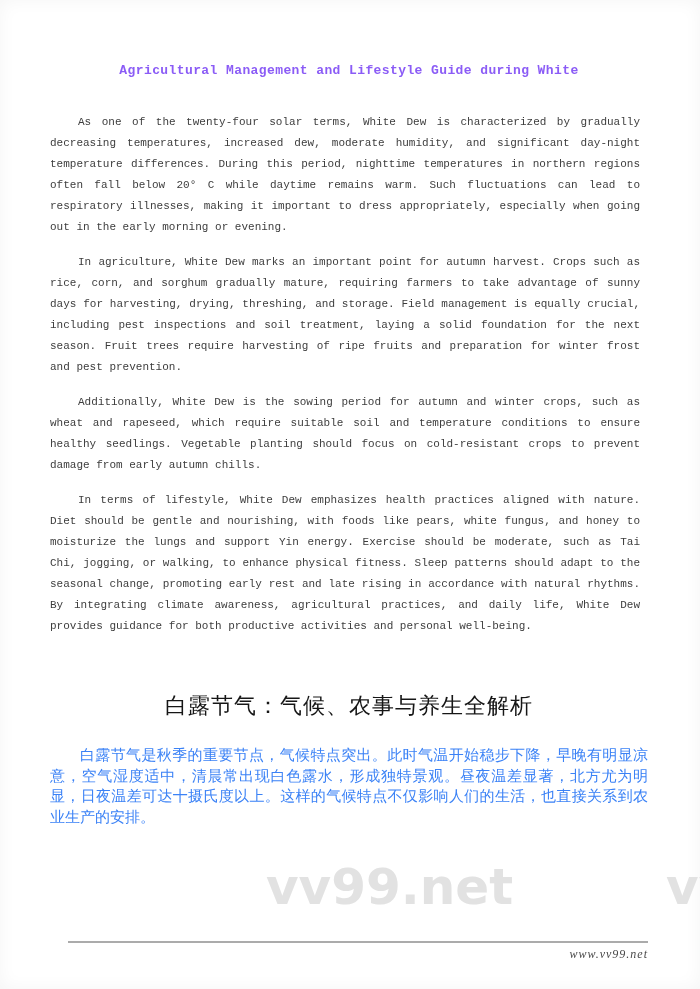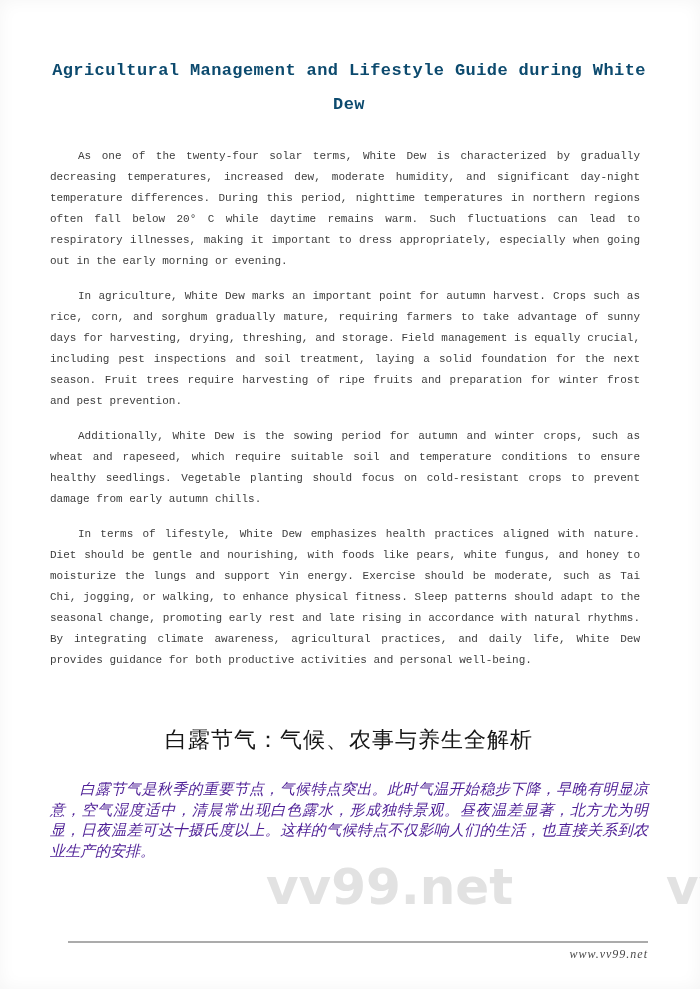--- a/index.html
+++ b/index.html
@@ -18,25 +18,25 @@
   }
   .content {
     position: absolute;
     left: 50px;
     top: 54px;
     width: 598px;
     z-index: 1;
   }
   .doc-title {
     font-family: "Liberation Mono", "DejaVu Sans Mono", monospace;
-    font-size: 17px;
+    font-size: 13px;
     letter-spacing: 0.4px;
     line-height: 34px;
     text-align: center;
-    color: #0c4a6e;
+    color: #8b5cf6;
     margin: 0 0 24px 0;
   }
   .doc-title .title-line {
     white-space: nowrap;
   }
   .para-en {
     font-family: "Liberation Mono", "DejaVu Sans Mono", monospace;
     font-size: 11px;
     line-height: 21px;
     text-align: justify;
@@ -54,23 +54,22 @@
     color: #161616;
     margin: 54px 0 24px 0;
   }
   .para-zh {
     font-family: "DejaVu Serif", "Liberation Serif", serif;
     font-size: 15px;
     line-height: 20.5px;
     text-align: justify;
     text-justify: inter-ideograph;
     text-indent: 30px;
-    color: #4c1d95;
+    color: #3b82f6;
     margin: 0 0 12px 0;
-    font-style: italic;
   }
   .watermark {
     position: absolute;
     top: 851px;
     left: 266px;
     z-index: 0;
     font-family: "DejaVu Sans", sans-serif;
     font-weight: bold;
     font-size: 50px;
     line-height: 72px;
@@ -104,21 +103,20 @@
 
 <div class="page">
 
   <div class="watermark tile-1">vv99.net</div>
   <div class="watermark tile-2">vv99.net</div>
 
   <div class="content">
 
     <h1 class="doc-title">
       <div class="title-line">Agricultural Management and Lifestyle Guide during White</div>
-      <div class="title-line">Dew</div>
     </h1>
 
     <p class="para-en">As one of the twenty-four solar terms, White Dew is characterized by gradually decreasing temperatures, increased dew, moderate humidity, and significant day-night temperature differences. During this period, nighttime temperatures in northern regions often fall below 20° C while daytime remains warm. Such fluctuations can lead to respiratory illnesses, making it important to dress appropriately, especially when going out in the early morning or evening.</p>
 
     <p class="para-en">In agriculture, White Dew marks an important point for autumn harvest. Crops such as rice, corn, and sorghum gradually mature, requiring farmers to take advantage of sunny days for harvesting, drying, threshing, and storage. Field management is equally crucial, including pest inspections and soil treatment, laying a solid foundation for the next season. Fruit trees require harvesting of ripe fruits and preparation for winter frost and pest prevention.</p>
 
     <p class="para-en">Additionally, White Dew is the sowing period for autumn and winter crops, such as wheat and rapeseed, which require suitable soil and temperature conditions to ensure healthy seedlings. Vegetable planting should focus on cold-resistant crops to prevent damage from early autumn chills.</p>
 
     <p class="para-en">In terms of lifestyle, White Dew emphasizes health practices aligned with nature. Diet should be gentle and nourishing, with foods like pears, white fungus, and honey to moisturize the lungs and support Yin energy. Exercise should be moderate, such as Tai Chi, jogging, or walking, to enhance physical fitness. Sleep patterns should adapt to the seasonal change, promoting early rest and late rising in accordance with natural rhythms. By integrating climate awareness, agricultural practices, and daily life, White Dew provides guidance for both productive activities and personal well-being.</p>
 

